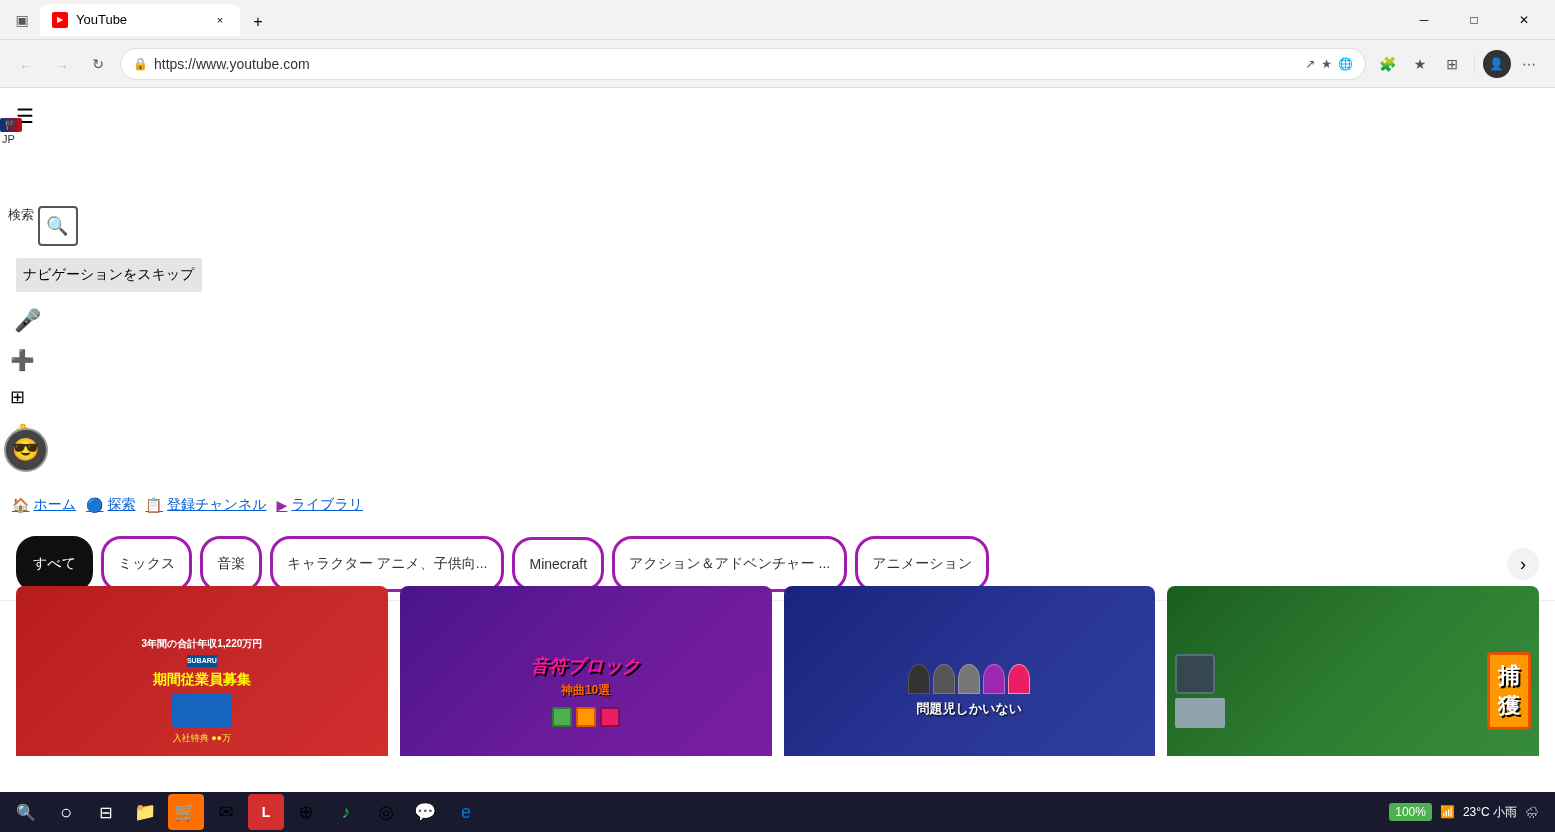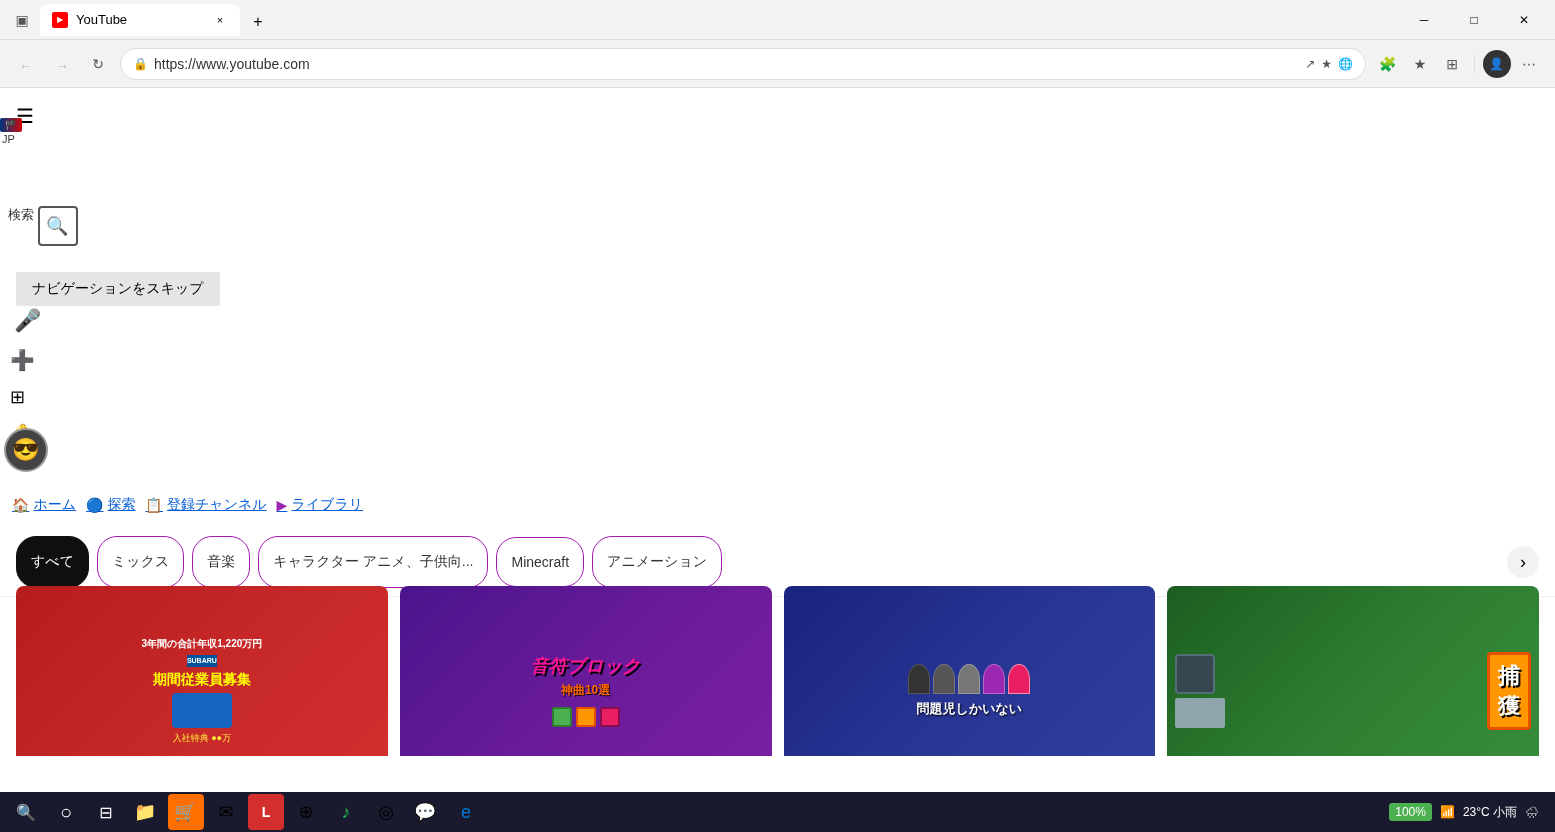--- a/index.html
+++ b/index.html
@@ -156,24 +156,24 @@
       width: 1px;
       height: 20px;
       background: #ddd;
       margin: 0 4px;
     }
 
     
     .skip-nav {
       position: absolute;
       left: 16px;
-      top: 184px;
+      top: 170px;
       background: #e5e5e5;
       border: none;
-      padding: 8px 16px;
+      padding: 8px 7px;
       font-size: 14px;
       cursor: pointer;
       border-radius: 2px;
       z-index: 100;
     }
     .search-btn {
       width: 40px;
       height: 40px;
       border: 2px solid #555;
       border-radius: 4px;
@@ -190,21 +190,21 @@
       gap: 4px;
       color: #065fd4;
       text-decoration: underline;
       font-size: 14px;
       cursor: pointer;
       padding: 4px 4px;
     }
     .chip {
       padding: 16px 14px;
       border-radius: 20px;
-      border: 1px solid #a21caf;
+      border: 3px solid #a21caf;
       font-size: 14px;
       cursor: pointer;
       white-space: nowrap;
       background: #fff;
       color: #333;
     }
     .chip.active {
       background: #0f0f0f;
       color: #fff;
       border-color: #0f0f0f;
@@ -373,20 +373,21 @@
       <span>ライブラリ</span>
     </div>
   </div>
 
   <div style="position:absolute;left:0;top:440px;right:0;display:flex;align-items:center;gap:8px;padding:8px 16px;overflow:hidden;border-bottom:1px solid #eee;">
     <div class="chip active">すべて</div>
     <div class="chip">ミックス</div>
     <div class="chip">音楽</div>
     <div class="chip">キャラクター アニメ、子供向...</div>
     <div class="chip">Minecraft</div>
+    <div class="chip">アクション＆アドベンチャー ...</div>
     <div class="chip">アニメーション</div>
     <div class="chip-arrow">›</div>
   </div>
 
   <div style="position:absolute;left:0;top:490px;right:0;bottom:40px;display:flex;gap:12px;padding:8px 16px;overflow:hidden;">
 
     <div class="video-card">
       <div class="video-thumb" style="background:linear-gradient(135deg,#b71c1c,#c62828,#d32f2f);">
         <div style="width:100%;height:100%;display:flex;flex-direction:column;align-items:center;justify-content:center;gap:4px;padding:8px;">
           <div style="font-size:10px;color:#fff;font-weight:bold;text-align:center;">3年間の合計年収1,220万円</div>

